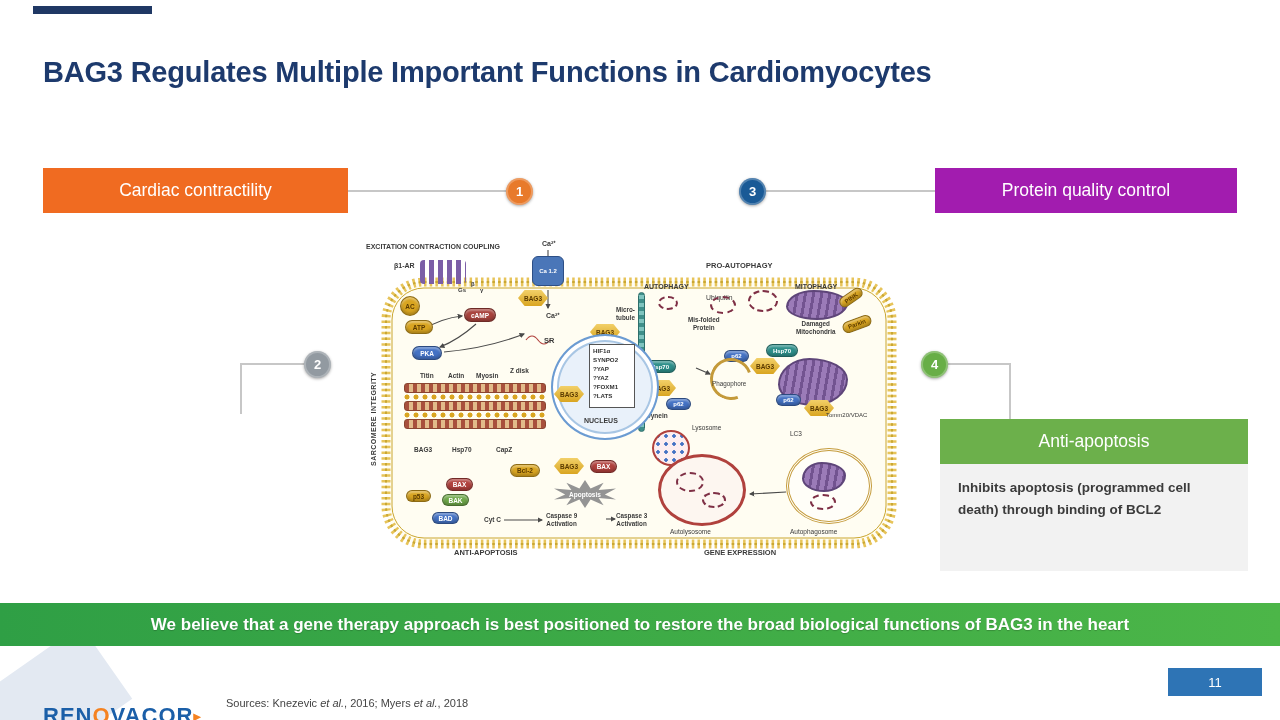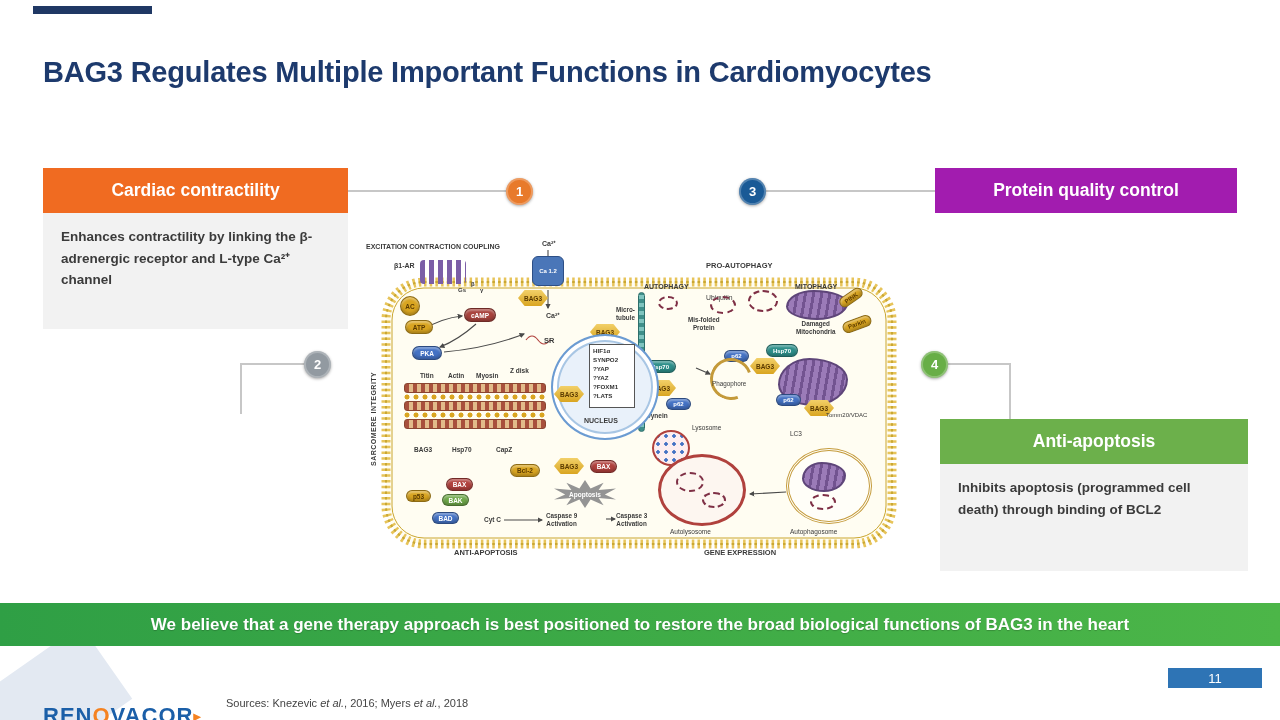--- a/index.html
+++ b/index.html
@@ -23,21 +23,21 @@
   #l4v{left:1009px;top:363px;width:2px;height:56px}
 
   
   .marker{position:absolute;width:27px;height:27px;border-radius:50%;display:flex;align-items:center;
           justify-content:center;color:#fff;font-weight:bold;font-size:13px;
           box-shadow:0 1px 3px rgba(0,0,0,.35), inset 0 0 0 2px rgba(255,255,255,.25);z-index:5;}
 
   
   .callout{position:absolute;z-index:4;}
   .callout-header{height:45px;display:flex;align-items:center;justify-content:center;color:#fff;
-                  font-size:17.5px;font-weight:bold;}
+                  font-size:17.5px;font-weight:normal;}
   .callout-body{background:#f2f2f2;padding:13px 18px;font-size:13.5px;font-weight:bold;color:#3b3b3b;
                 line-height:1.6;box-sizing:border-box;}
   .cardiac{left:43px;top:168px;width:305px}
   .cardiac .callout-body{min-height:116px}
   .protein{left:935px;top:168px;width:302px}
   .protein .callout-body{min-height:116px}
   .structural{left:40px;top:414px;width:308px}
   .structural .callout-body{min-height:112px}
   .anti{left:940px;top:419px;width:308px}
   .anti .callout-body{min-height:107px}
@@ -79,21 +79,21 @@
           justify-content:center;color:#fff;font-size:17px;font-weight:bold;z-index:6;
           text-shadow:0 1px 1px rgba(0,0,0,.2);}
 
   
   .logo{position:absolute;left:43px;top:674px;font-size:22px;font-weight:800;letter-spacing:1px;
         color:#1b5fa8;z-index:7;margin-top:29px;}
   .logo .logo-o{color:#f58220;}
   .logo .logo-arrow{color:#f58220;font-size:14px;vertical-align:2px;}
   .sources{position:absolute;left:226px;top:681px;font-size:11px;color:#444;z-index:7;margin-top:16px;}
   .sources .it{font-style:italic;}
-  .page-box{position:absolute;left:1168px;top:668px;width:94px;height:20px;background:#2e74b5;color:#fff;
+  .page-box{position:absolute;left:1168px;top:668px;width:94px;height:28px;background:#2e74b5;color:#fff;
             display:flex;align-items:center;justify-content:center;font-size:13px;z-index:7;}
 
   
   .swoosh1{position:absolute;left:-30px;bottom:-30px;width:150px;height:90px;background:#e3e9f2;
            transform:rotate(-35deg);z-index:1;}
   .swoosh2{position:absolute;left:-50px;bottom:-50px;width:150px;height:90px;background:#f1f4f8;
            transform:rotate(-25deg);z-index:1;}
 </style>
 </head>
 <body>
@@ -113,21 +113,20 @@
 
   <div id="markers-layer">
       <div class="marker" style="left: 506px; top: 178px; background: rgb(232, 122, 43);">1</div>
       <div class="marker" style="left: 304px; top: 351px; background: rgb(146, 154, 161);">2</div>
       <div class="marker" style="left: 739px; top: 178px; background: rgb(26, 90, 150);">3</div>
       <div class="marker" style="left: 921px; top: 351px; background: rgb(104, 174, 71);">4</div>
     </div>
 
   <div class="callout cardiac">
     <div class="callout-header" style="background: rgb(240, 107, 33);">Cardiac contractility</div>
-    <div class="callout-body">Enhances contractility by linking the β-adrenergic receptor and L-type Ca²⁺ channel</div>
   </div>
   <div class="callout protein">
     <div class="callout-header" style="background: #a21caf;">Protein quality control</div>
   </div>
   <div class="callout anti">
     <div class="callout-header" style="background: rgb(108, 176, 75);">Anti-apoptosis</div>
     <div class="callout-body">Inhibits apoptosis (programmed cell death) through binding of BCL2</div>
   </div>
 
   <div class="diagram">

